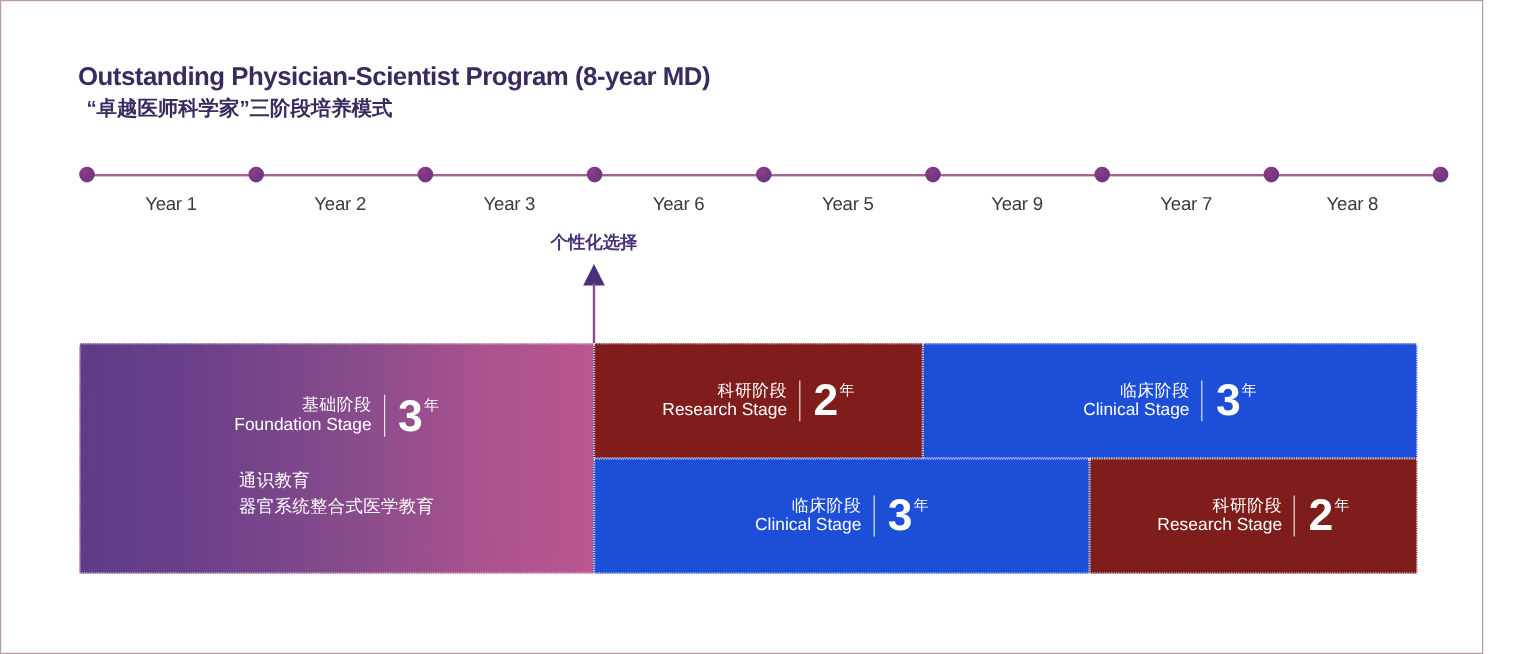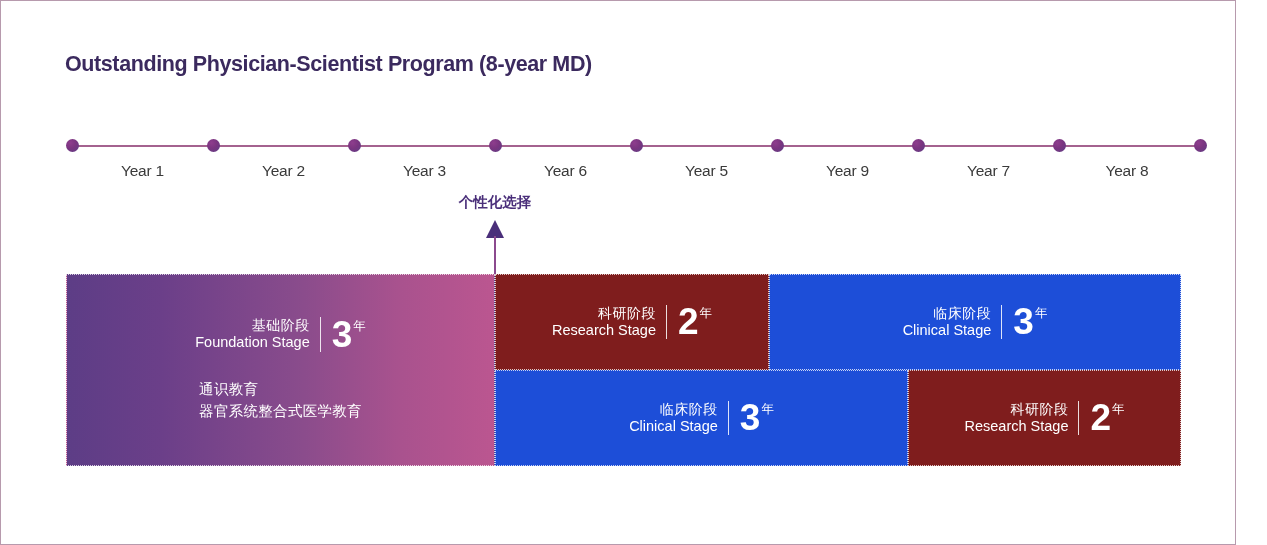--- a/index.html
+++ b/index.html
@@ -56,21 +56,21 @@
     position:absolute;left:493px;top:235px;width:2px;height:52px;
     background:#8b4a8e;
   }
   #callout-head{
     position:absolute;left:494px;top:219px;transform:translateX(-50%);
     width:0;height:0;border-left:9px solid transparent;border-right:9px solid transparent;
     border-bottom:18px solid #4a2f7a;
   }
 
   
-  #chart{position:absolute;left:65px;top:273px;width:1115px;height:192px;}
+  #chart{position:absolute;left:65px;top:285px;width:1115px;height:192px;}
 
   .block{
     position:absolute;box-sizing:border-box;
     border:1px dotted rgba(255,255,255,0.75);
     display:flex;flex-direction:column;
     align-items:center;justify-content:center;
     color:#ffffff;overflow:hidden;
   }
 
   .stage-head{
@@ -101,20 +101,21 @@
   .bg-research{background:#7f1d1d;}
   .bg-clinical{background:#1d4ed8;}
 </style>
 </head>
 <body>
 
 <div id="page">
 
   <div id="title-block">
     <div id="main-title">Outstanding Physician-Scientist Program (8-year MD)</div>
+    <div id="sub-title">“卓越医师科学家”三阶段培养模式</div>
   </div>
 
   <div id="timeline">
     <div id="axis-line"></div>
 
     <div class="tl-dot" style="left:71px"></div>
     <div class="tl-dot" style="left:212px"></div>
     <div class="tl-dot" style="left:353px"></div>
     <div class="tl-dot" style="left:494px"></div>
     <div class="tl-dot" style="left:635px"></div>

